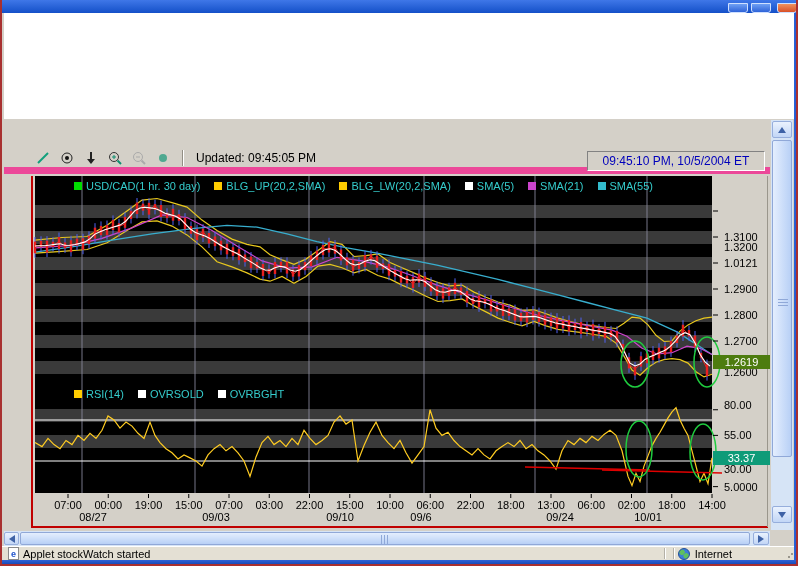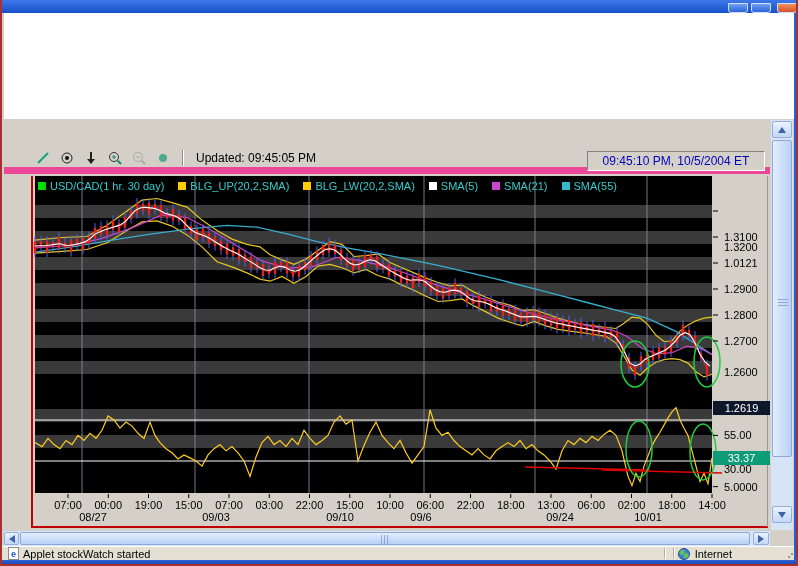--- a/index.html
+++ b/index.html
@@ -18,21 +18,21 @@
   .blue-bottom{left:0;top:560px;width:798px;height:6px;background:linear-gradient(#2E63D8,#0F3FA8);}
   
   .menubar{left:2px;top:128px;width:766px;height:21px;display:flex;align-items:center;padding-left:32px;gap:22px;font-size:12px;color:#000;}
   .mitem{cursor:default;white-space:nowrap;}
   .toolbar{left:2px;top:149px;width:766px;height:25px;display:flex;align-items:center;padding-left:30px;gap:6px;border-bottom:7px solid #ec4899;}
   .tool{width:18px;height:18px;display:flex;align-items:center;justify-content:center;}
   .tsep{width:2px;height:16px;border-left:1px solid #928e84;border-right:1px solid #fff;margin:0 4px;}
   .updated{font-size:12px;color:#000;margin-left:2px;}
   .clockbox{left:585px;top:151px;width:178px;height:20px;border-top:1px solid #828282;border-left:1px solid #828282;border-bottom:1px solid #fff;border-right:1px solid #fff;display:flex;align-items:center;justify-content:center;font-size:12px;color:#0000BB;background:#D4D0C8;}
   
-  .legend{display:flex;align-items:center;gap:14px;font-size:11px;z-index:5;}
+  .legend{display:flex;align-items:center;gap:14px;font-size:11px;z-index:5;margin-left:36px;}
   .litem{display:flex;align-items:center;gap:4px;white-space:nowrap;}
   .swatch{width:8px;height:8px;display:inline-block;}
   .ylab{position:absolute;left:722px;font-size:11px;color:#000;white-space:nowrap;z-index:3;}
   .xlab{position:absolute;width:44px;text-align:center;font-size:11px;color:#000;z-index:3;}
   .curbox{position:absolute;left:711px;width:57px;height:14px;display:flex;align-items:center;justify-content:center;font-size:11px;color:#fff;z-index:6;}
   .axline{position:absolute;left:765px;top:176px;width:1px;height:351px;background:#9a968c;z-index:2;}
   
   .vscroll{left:769px;top:120px;width:22px;height:410px;background:#D6E4F6;}
   .hscroll{left:2px;top:531px;width:766px;height:15px;background:#D6E4F6;}
   .sbtn{position:absolute;background:linear-gradient(#EAF2FE,#C2D6F6);border:1px solid #96AEDC;border-radius:2px;display:flex;align-items:center;justify-content:center;}
@@ -423,20 +423,34 @@
       </span>
       <span class="litem">
         <span class="swatch" style="background: rgb(204, 68, 204);"></span>
         <span style="color: rgb(53, 204, 204);">SMA(21)</span>
       </span>
       <span class="litem">
         <span class="swatch" style="background: rgb(51, 187, 204);"></span>
         <span style="color: rgb(53, 204, 204);">SMA(55)</span>
       </span>
     </div>
+  <div class="abs legend" id="legend-rsi" style="left:36px;top:388px;">
+      <span class="litem">
+        <span class="swatch" style="background: rgb(255, 204, 0);"></span>
+        <span style="color: rgb(53, 204, 204);">RSI(14)</span>
+      </span>
+      <span class="litem">
+        <span class="swatch" style="background: rgb(255, 255, 255);"></span>
+        <span style="color: rgb(53, 204, 204);">OVRSOLD</span>
+      </span>
+      <span class="litem">
+        <span class="swatch" style="background: rgb(255, 255, 255);"></span>
+        <span style="color: rgb(53, 204, 204);">OVRBGHT</span>
+      </span>
+    </div>
 
   <div id="yaxis">
       <span class="ylab" style="top: 205px; margin-top: 36px;">1.3200</span>
       <span class="ylab" style="top: 231px;">1.3100</span>
       <span class="ylab" style="top: 257px;">1.0121</span>
       <span class="ylab" style="top: 283px;">1.2900</span>
       <span class="ylab" style="top: 309px;">1.2800</span>
       <span class="ylab" style="top: 335px;">1.2700</span>
       <span class="ylab" style="top: 366px;">1.2600</span>
       <span class="ylab" style="top: 398.75px;">80.00</span>
@@ -463,21 +477,21 @@
       <span class="xlab" style="left: 647.75px; top: 499px;">18:00</span>
       <span class="xlab" style="left: 688px; top: 499px;">14:00</span>
       <span class="xlab" style="left: 69px; top: 511px;">08/27</span>
       <span class="xlab" style="left: 192px; top: 511px;">09/03</span>
       <span class="xlab" style="left: 316px; top: 511px;">09/10</span>
       <span class="xlab" style="left: 397px; top: 511px;">09/6</span>
       <span class="xlab" style="left: 536px; top: 511px;">09/24</span>
       <span class="xlab" style="left: 624px; top: 511px;">10/01</span>
     </div>
 
-  <div class="curbox" id="curbox-price" style="top: 355.06px; background: #0f172a; margin-top: 46px;">1.2619</div>
+  <div class="curbox" id="curbox-price" style="top: 355.06px; background: #4d7c0f;">1.2619</div>
   <div class="curbox" id="curbox-rsi" style="top: 450.546px; background: rgb(14, 155, 120);">33.37</div>
 
   <div class="abs vscroll">
     <div class="sbtn" style="left:1px;top:1px;width:20px;height:17px;">
         <div class="tri up"></div>
       </div>
     <div class="vthumb">
         <div class="grip"></div>
       </div>
     <div class="sbtn" style="left:1px;top:386px;width:20px;height:17px;">

